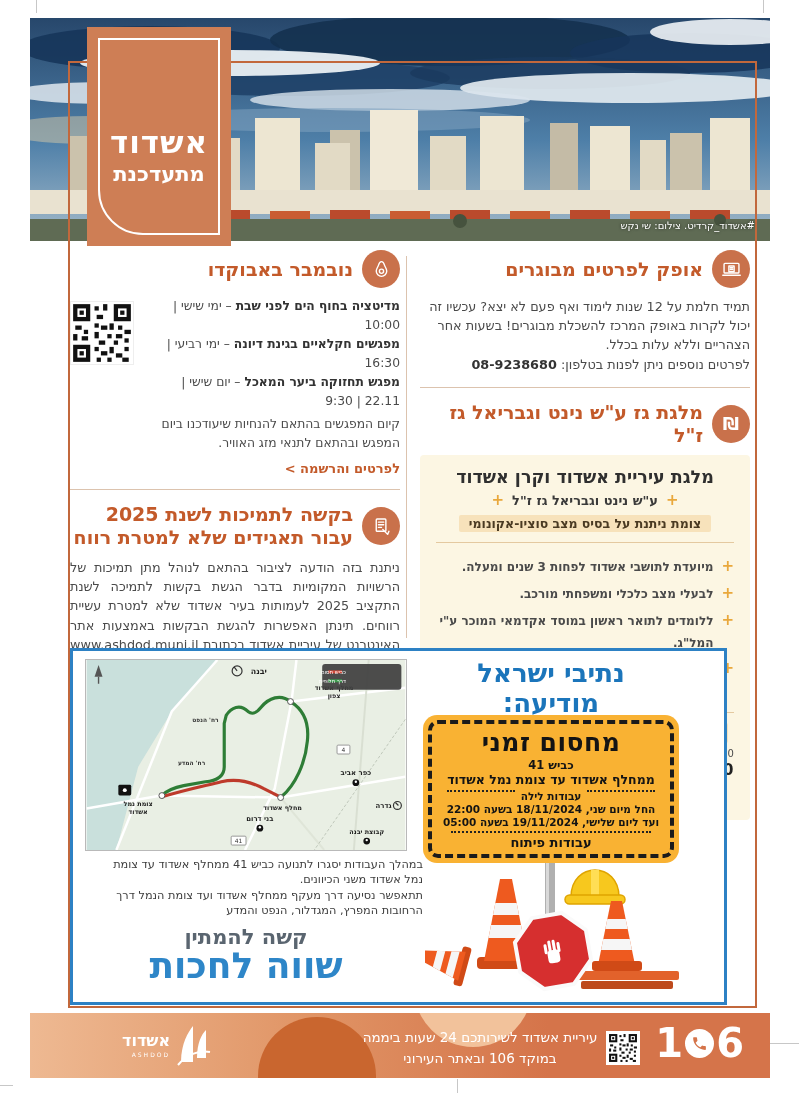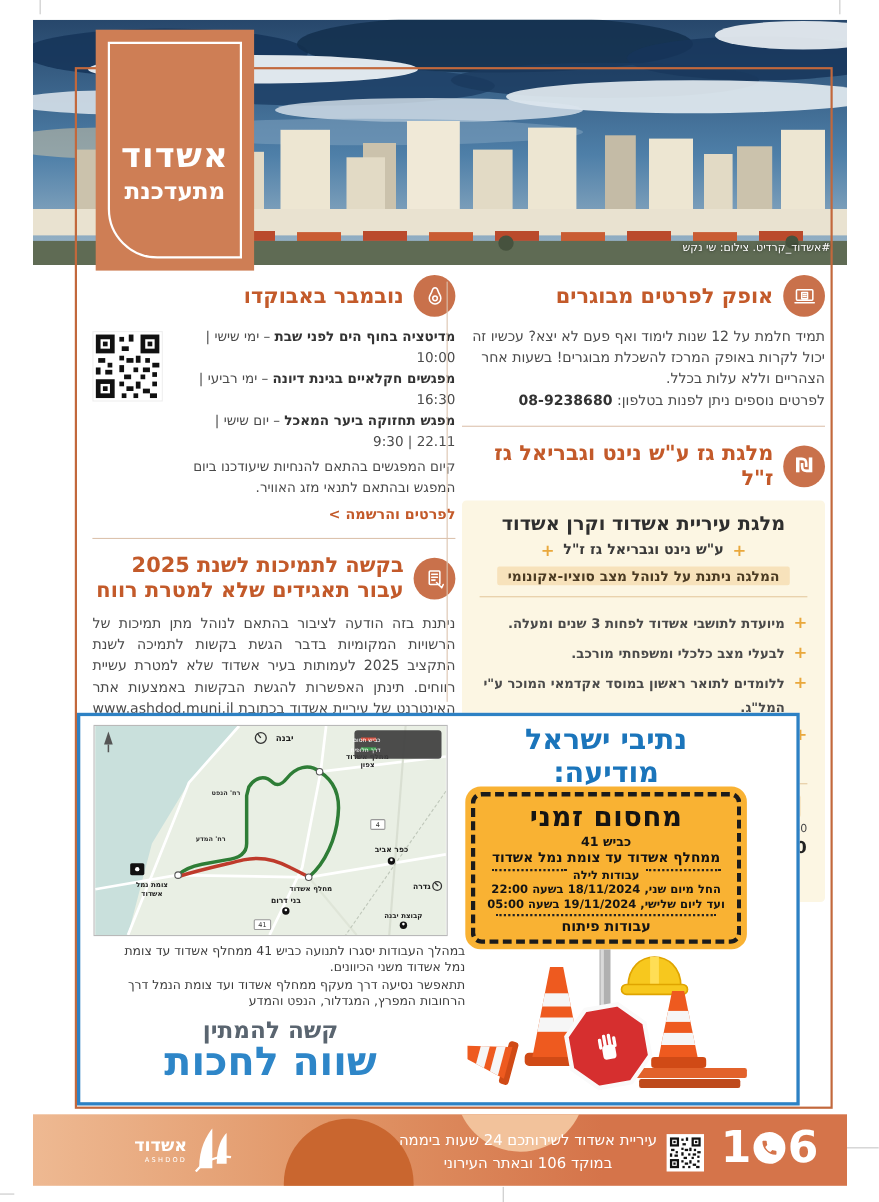--- a/index.html
+++ b/index.html
@@ -14,21 +14,21 @@
   .photo { position:absolute; left:30px; top:18px; width:740px; height:223px; }
   .main-frame { position:absolute; left:68px; top:61px; width:689px; height:947px; border:2px solid #c2683c; pointer-events:none; }
   .brand-box { position:absolute; left:87px; top:27px; width:144px; height:219px; background:#ce7e55; }
   .brand-inner { position:absolute; inset:11px; border:2px solid #fff; border-bottom-left-radius:45px; }
   .brand1 { margin-top:84px; text-align:center; color:#fff; font-size:31px; font-weight:800; letter-spacing:1px; }
   .brand2 { text-align:center; color:#fff; font-size:21px; font-weight:700; margin-top:2px; }
   .credit { position:absolute; right:44px; top:220px; color:#fff; font-size:10px; text-shadow:0 0 3px rgba(0,0,0,.7); }
 
   
   .col-r { position:absolute; left:420px; top:250px; width:330px; }
-  .col-l { position:absolute; left:84px; top:250px; width:330px; }
+  .col-l { position:absolute; left:70px; top:250px; width:330px; }
   .vdiv  { position:absolute; left:406px; top:256px; width:1px; height:382px; background:#dcc3ae; }
 
   .sec-head { display:flex; align-items:center; gap:9px; margin-bottom:9px; }
   .icon-circle { width:38px; height:38px; border-radius:50%; background:#c9714b; color:#fff;
                  display:flex; align-items:center; justify-content:center; flex:none; }
   .icon-circle svg { width:21px; height:21px; stroke:#fff; fill:none; stroke-width:1.6; stroke-linecap:round; stroke-linejoin:round; }
   .sec-title { font-size:19px; color:#c35a2a; font-weight:800; line-height:1.2; }
   .body-text { font-size:12.8px; color:#4a4a4a; line-height:1.5; text-align:right; }
   .just { text-align:justify; text-align-last:right; }
   b.dark { color:#333; }
@@ -206,21 +206,21 @@
         <h2 class="sec-title">מלגת גז ע"ש נינט וגבריאל גז ז"ל</h2>
       </div>
 
       <div class="schol-box">
         <div class="schol-title">מלגת עיריית אשדוד וקרן אשדוד</div>
         <div class="schol-sub">
           <span class="plus">+</span>
           <span>ע"ש נינט וגבריאל גז ז"ל</span>
           <span class="plus">+</span>
         </div>
-        <div class="schol-high"><span class="chip">המלגה ניתנת על לנוהל מצב סוציו-אקונומי</span></div>
+        <div class="schol-high"><span class="chip">צומת ניתנת על בסיס מצב סוציו-אקונומי</span></div>
         <hr class="idiv">
         <div class="bullets">
           <div class="bullet">
             <span class="plus">+</span>
             <span>מיועדת לתושבי אשדוד לפחות 3 שנים ומעלה.</span>
             </div>
           <div class="bullet">
             <span class="plus">+</span>
             <span>לבעלי מצב כלכלי ומשפחתי מורכב.</span>
             </div>

